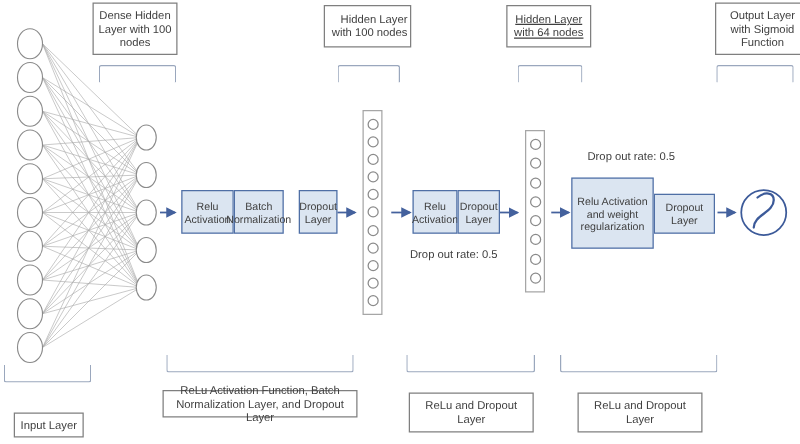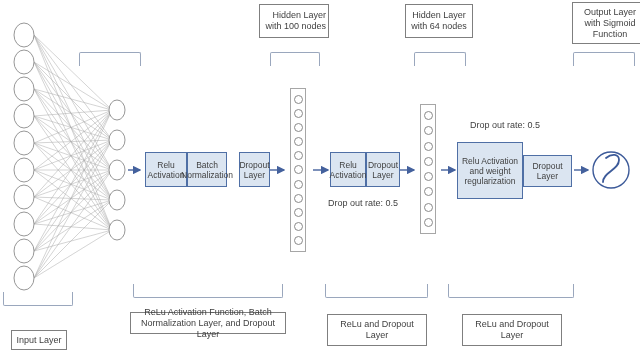--- a/index.html
+++ b/index.html
@@ -136,24 +136,27 @@
       <path d="M441,170 L455,170"></path>
       <path d="M574,170 L588,170"></path>
     </g>
 
     <g>
       <circle cx="611" cy="170" r="18" fill="#ffffff" stroke="#3c5a99" stroke-width="1.4"></circle>
       <path d="M603,182 C603,172 619,170 619,160 C619,154 612,153 606,158" fill="none" stroke="#3c5a99" stroke-width="1.8" stroke-linecap="round"></path>
     </g>
   </svg>
 
+  <div class="labelbox" style="left:74px;top:2px;width:68px;height:42px;">
+    <span>Dense Hidden Layer with 100 nodes</span>
+  </div>
   <div class="labelbox" style="left:259px;top:4px;width:70px;height:34px;text-align:right;">
     <span>Hidden Layer with 100 nodes</span>
   </div>
-  <div class="labelbox" style="left:405px;top:4px;width:68px;height:34px;">
+  <div class="labelbox" style="left:405px;top:4px;width:68px;height:34px;text-decoration:underline;">
     <span>Hidden Layer with 64 nodes</span>
   </div>
   <div class="labelbox" style="left:572px;top:2px;width:76px;height:42px;">
     <span>Output Layer with Sigmoid Function</span>
   </div>
 
   <div class="bracket-down" style="left:79px;top:52px;width:62px;height:14px;"></div>
   <div class="bracket-down" style="left:270px;top:52px;width:50px;height:14px;"></div>
   <div class="bracket-down" style="left:414px;top:52px;width:52px;height:14px;"></div>
   <div class="bracket-down" style="left:573px;top:52px;width:62px;height:14px;"></div>

